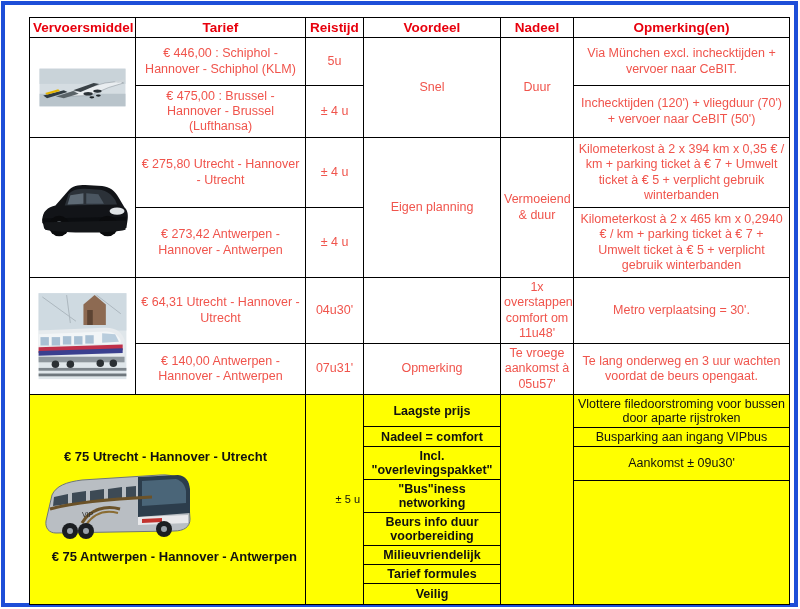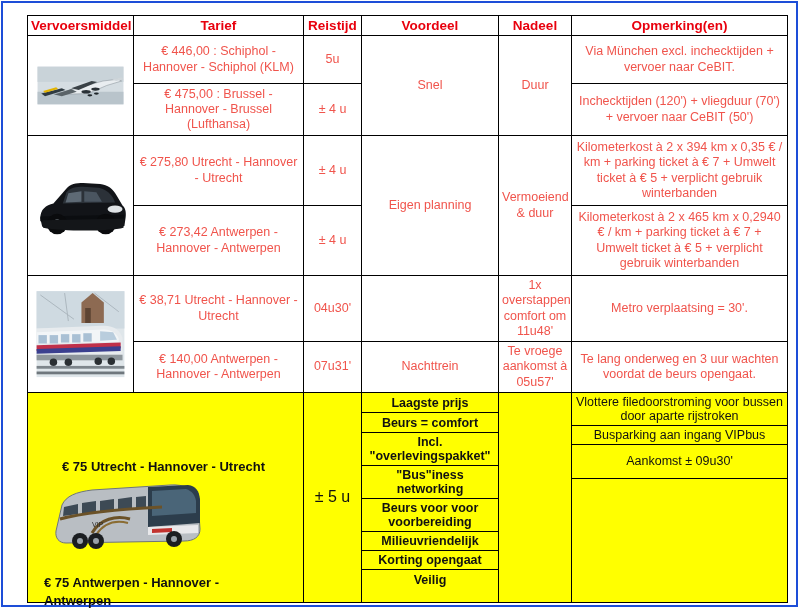--- a/index.html
+++ b/index.html
@@ -18,21 +18,21 @@
     width: 800px;
     height: 609px;
     background: #ffffff;
     box-sizing: border-box;
   }
   
   #frame {
     position: absolute;
     left: 1px; top: 1px;
     width: 797px; height: 606px;
-    border: 2px solid #1d4ed8;
+    border: 4px solid #1d4ed8;
     box-sizing: border-box;
     background: #ffffff;
   }
   table.grid {
     position: absolute;
     left: 24px;
     top: 12px;
     width: 760px;
     border-collapse: collapse;
     table-layout: fixed;
@@ -218,36 +218,36 @@
                 <rect x="0" y="68" width="92" height="6" fill="#8e969c"></rect>
                 <circle cx="18" cy="76" r="4" fill="#2a2f33"></circle>
                 <circle cx="34" cy="76" r="4" fill="#2a2f33"></circle>
                 <circle cx="66" cy="75" r="4" fill="#2a2f33"></circle>
                 <circle cx="80" cy="75" r="4" fill="#2a2f33"></circle>
                 <rect x="0" y="80" width="94" height="3" fill="#7d858b"></rect>
                 <rect x="0" y="86" width="94" height="3" fill="#6f777d"></rect>
               </g>
             </svg>
           </td>
-          <td class="red" style="height:56px">€ 38,71 Utrecht - Hannover - Utrecht</td>
+          <td class="red" style="height:56px">€ 64,31 Utrecht - Hannover - Utrecht</td>
           <td class="red">04u30'</td>
           <td class="red"></td>
           <td class="red">1x overstappen comfort om 11u48'</td>
           <td class="red">Metro verplaatsing = 30'.</td>
         </tr>
         <tr>
           <td class="red" style="height:40px">€ 140,00 Antwerpen - Hannover - Antwerpen</td>
           <td class="red">07u31'</td>
-          <td class="red">Nachttrein</td>
+          <td class="red">Opmerking</td>
           <td class="red">Te vroege aankomst à 05u57'</td>
           <td class="red">Te lang onderweg en 3 uur wachten voordat de beurs opengaat.</td>
         </tr>
 
         <tr>
-          <td class="yellow" colspan="2" style="height:210px;padding:16px;position:relative;">
+          <td class="yellow" colspan="2" style="height:210px;padding:4px;position:relative;">
             <div class="bus-tariff">
               <div style="position:absolute;left:0;top:0;width:100%;height:100%;">
                 <svg style="position:absolute;left:8px;top:74px;width:152px;height:72px;" viewBox="0 0 152 72">
                   <path d="M4 48 L10 22 C14 13 24 9 40 7 L118 2 C132 1 142 6 146 16 L148 46 C148 54 142 58 132 58 L14 60 C7 60 3 55 4 48 Z" fill="#b9bec3" stroke="#6e757b" stroke-width="1"></path>
                   <path d="M96 4 L136 2 C144 3 147 8 148 16 L148 40 L96 44 Z" fill="#2c3d4c"></path>
                   <path d="M100 8 L134 6 C140 8 143 12 144 18 L144 30 L100 33 Z" fill="#4a6578"></path>
                   <path d="M12 24 L26 21 L26 31 L11 33 Z" fill="#3d4a55"></path>
                   <path d="M30 20 L44 18 L44 29 L30 31 Z" fill="#3d4a55"></path>
                   <path d="M48 18 L62 16 L62 27 L48 29 Z" fill="#3d4a55"></path>
                   <path d="M66 16 L80 14 L80 26 L66 27 Z" fill="#3d4a55"></path>
@@ -262,49 +262,49 @@
                   <circle cx="44" cy="58" r="8" fill="#1b1e21"></circle>
                   <circle cx="44" cy="58" r="3" fill="#9aa2a9"></circle>
                   <circle cx="122" cy="56" r="8" fill="#1b1e21"></circle>
                   <circle cx="122" cy="56" r="3" fill="#9aa2a9"></circle>
                   <text x="40" y="44" font-family="Liberation Sans, sans-serif" font-size="7" fill="#2b2b2b">VIP</text>
                 </svg>
               </div>
               <div style="position:absolute;left:0;right:4px;top:48px;text-align:center;">
                 <span class="bold">€ 75 Utrecht - Hannover - Utrecht</span>
               </div>
-              <div style="position:absolute;left:0;right:4px;top:164px;text-align:left;">
+              <div style="position:absolute;left:0;right:4px;top:148px;text-align:right;">
                 <span class="bold">€ 75 Antwerpen - Hannover - Antwerpen</span>
               </div>
             </div>
           </td>
-          <td class="yellow" style="font-size:16px;">± 5 u</td>
+          <td class="yellow" style="font-size:11px;text-align:right;">± 5 u</td>
           <td class="yellow" style="padding:0;vertical-align:top;">
             <table class="inner">
               <tbody>
                   <tr>
-                    <td class="bold" style="height:20px">Laagste prijs</td>
-                  </tr>
-              <tr>
-                    <td class="bold" style="height:20px">Beurs = comfort</td>
+                    <td class="bold" style="height:32px">Laagste prijs</td>
+                  </tr>
+              <tr>
+                    <td class="bold" style="height:20px">Nadeel = comfort</td>
                   </tr>
               <tr>
                     <td class="bold" style="height:33px">Incl. "overlevingspakket"</td>
                   </tr>
               <tr>
                     <td class="bold" style="height:33px">"Bus"iness networking</td>
                   </tr>
               <tr>
-                    <td class="bold" style="height:33px">Beurs voor voor voorbereiding</td>
+                    <td class="bold" style="height:33px">Beurs info duur voorbereiding</td>
                   </tr>
               <tr>
                     <td class="bold" style="height:19px">Milieuvriendelijk</td>
                   </tr>
               <tr>
-                    <td class="bold" style="height:19px">Korting opengaat</td>
+                    <td class="bold" style="height:19px">Tarief formules</td>
                   </tr>
               <tr>
                     <td class="bold" style="height:19px">Veilig</td>
                   </tr>
             </tbody>
               </table>
           </td>
           <td class="yellow"></td>
           <td class="yellow" style="padding:0;vertical-align:top;">
             <table class="inner">

